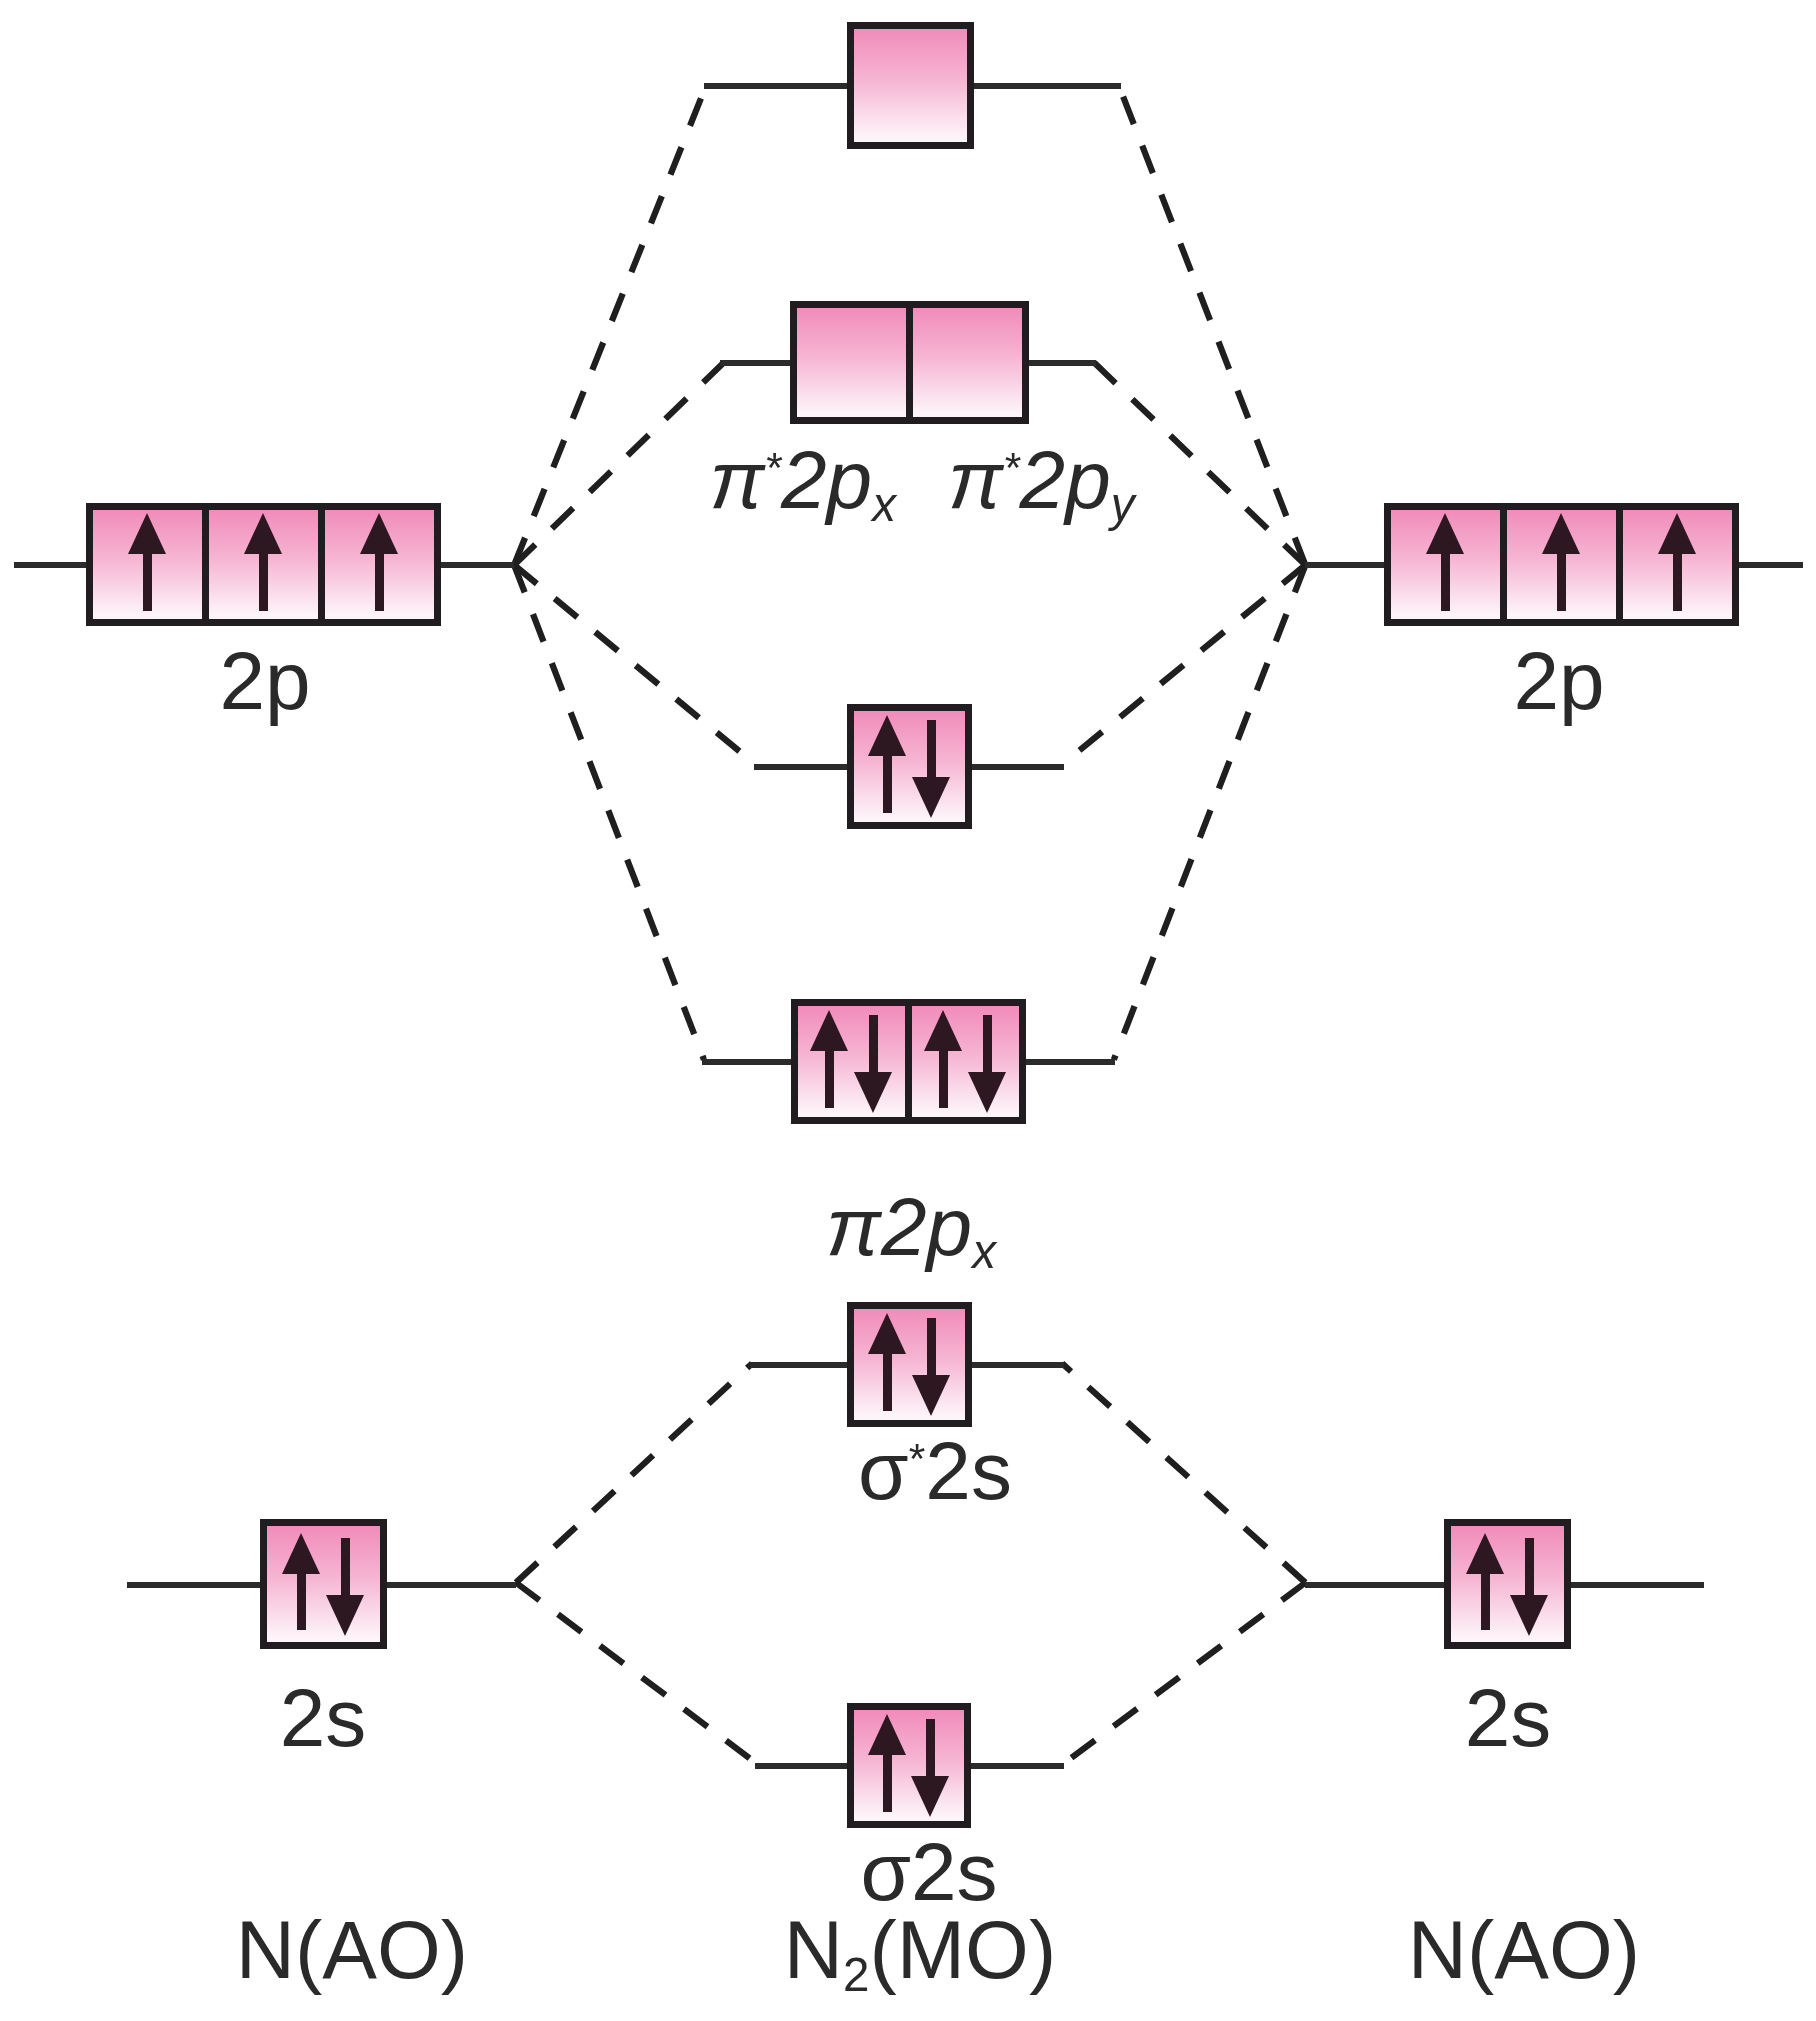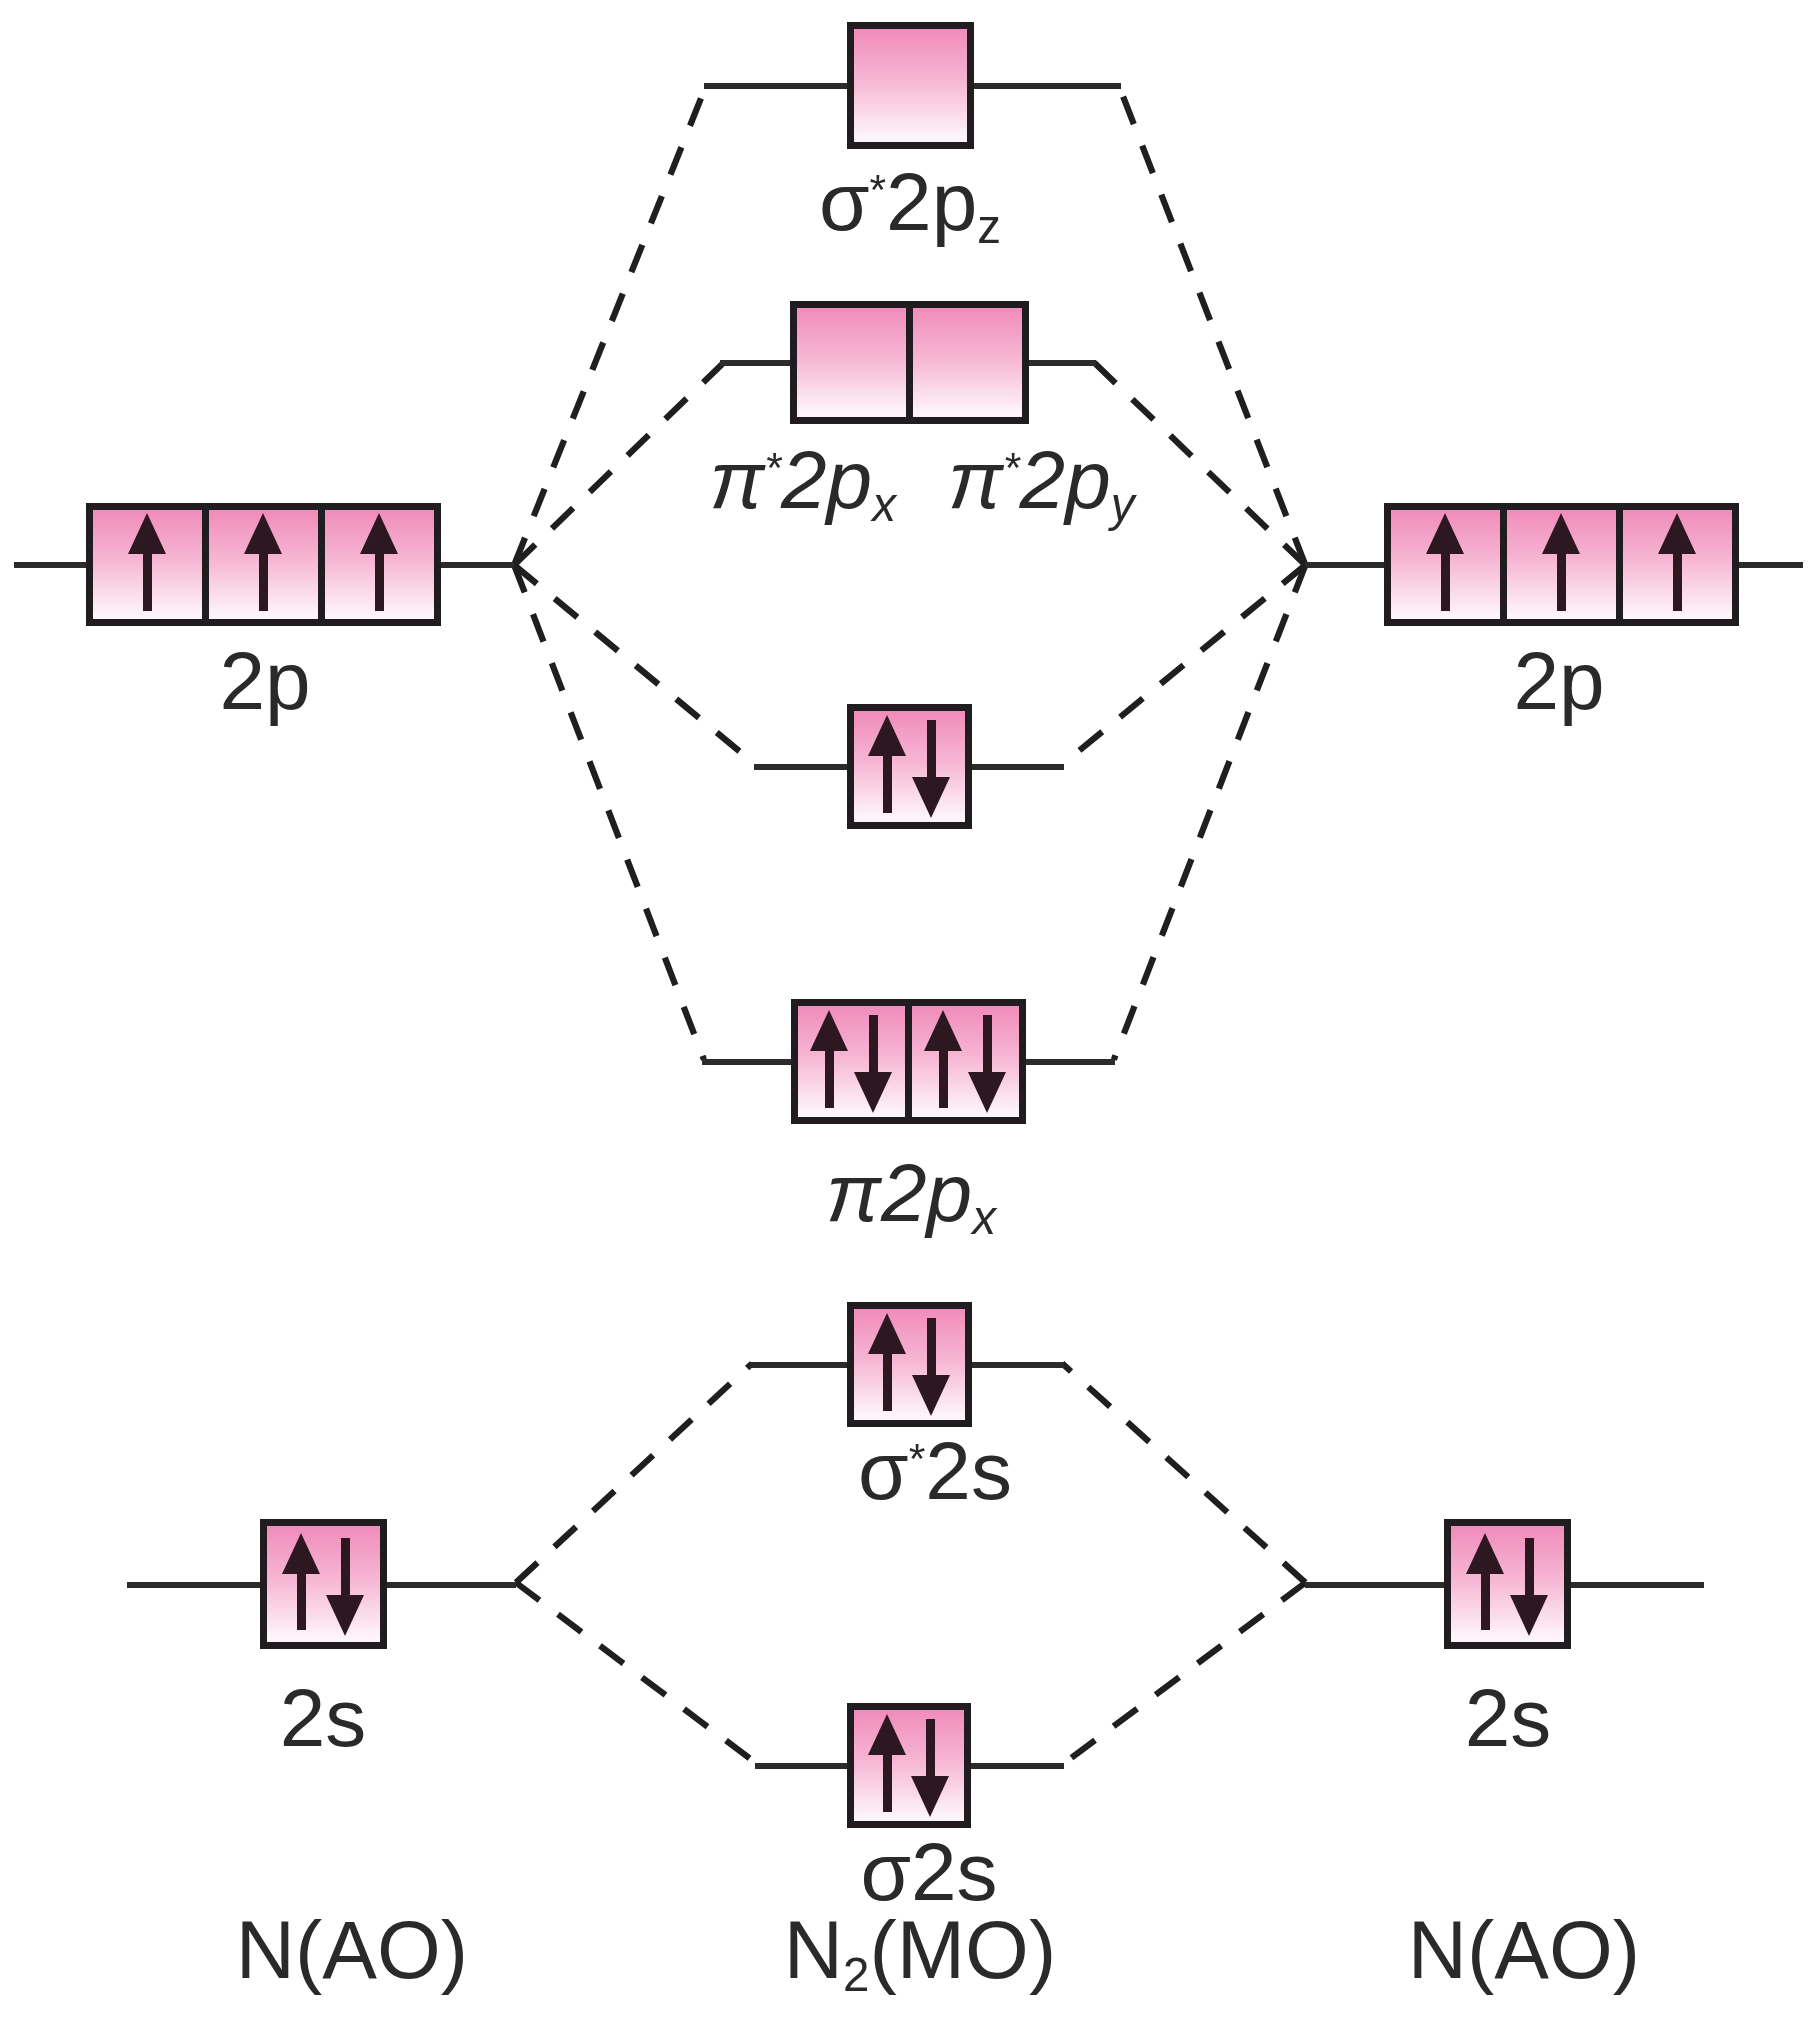--- a/index.html
+++ b/index.html
@@ -146,34 +146,31 @@
   <div class="obox" style="left:1444px;top:1519px;width:127px;height:130px">
       <span class="arrow up"></span>
       <span class="arrow down"></span>
     </div>
 
   <div class="obox" style="left:847px;top:1703px;width:124px;height:125px">
       <span class="arrow up"></span>
       <span class="arrow down"></span>
     </div>
 
-  <div class="lbl" style="left:910px;top:159px">
-    <span>σ</span><span class="sup">*</span><span>2p</span><span class="sub">z</span>
-  </div>
 
   <div class="lblrow" style="left:922px;top:437px;gap:52px">
     <span><span>π</span><span class="sup">*</span><span>2p</span><span class="sub">x</span></span>
     <span><span>π</span><span class="sup">*</span><span>2p</span><span class="sub">y</span></span>
   </div>
 
   <div class="lbl" style="left:265px;top:638px"><span>2p</span></div>
   <div class="lbl" style="left:1559px;top:638px"><span>2p</span></div>
 
 
-  <div class="lblrow" style="left:911px;top:1150px;gap:80px">
+  <div class="lblrow" style="left:911px;top:1184px;gap:80px">
     <span><span>π</span><span>2p</span><span class="sub">x</span></span>
   </div>
 
   <div class="lbl" style="left:935px;top:1428px">
     <span>σ</span><span class="sup">*</span><span>2s</span>
   </div>
 
   <div class="lbl" style="left:323px;top:1675px"><span>2s</span></div>
   <div class="lbl" style="left:1508px;top:1675px"><span>2s</span></div>
 

